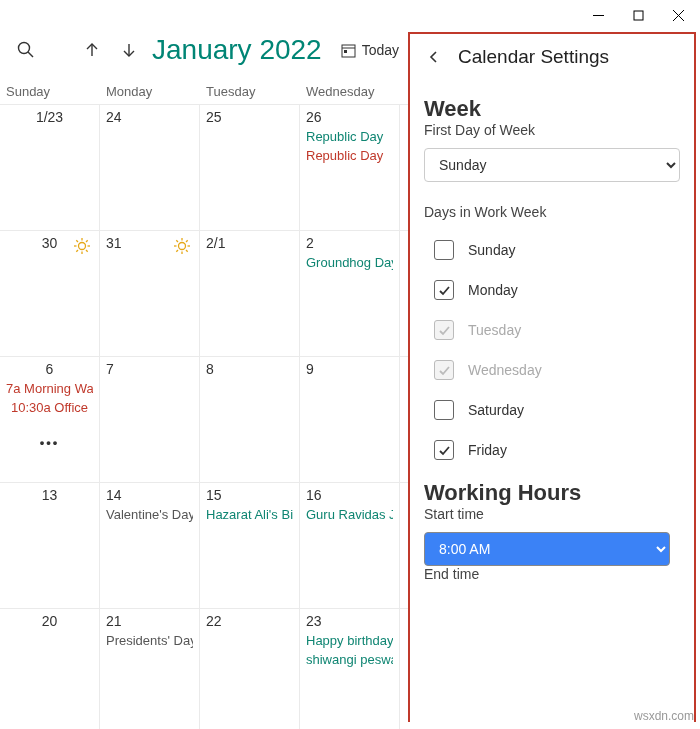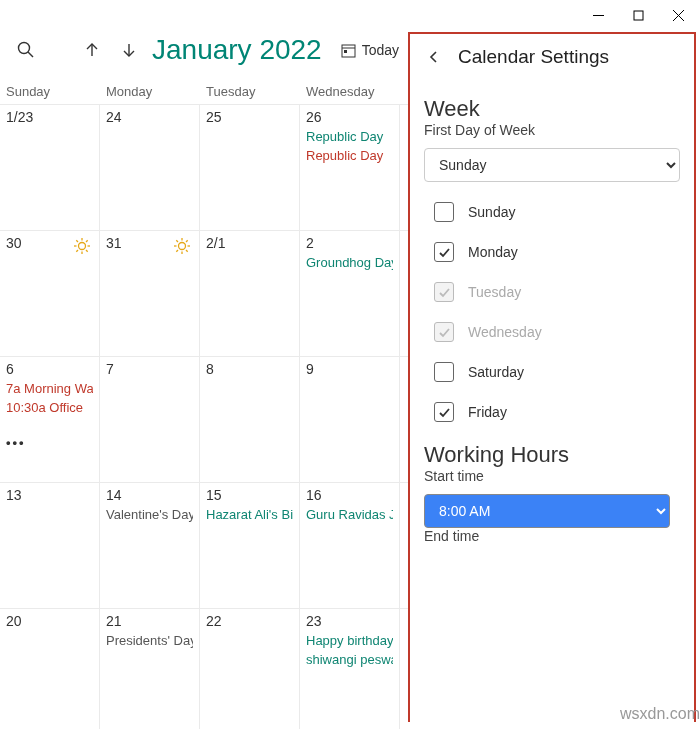--- a/index.html
+++ b/index.html
@@ -10,46 +10,46 @@
   .toolbar { display: flex; align-items: center; height: 40px; padding: 0 8px; gap: 1px; }
   .tb-btn { width: 36px; height: 36px; display: flex; align-items: center; justify-content: center; cursor: pointer; color: #333; }
   .month-title { font-size: 28px; font-weight: 350; color: #008575; margin-left: 4px; }
   .today-btn { display: flex; align-items: center; gap: 6px; margin-left: 18px; font-size: 14px; color: #333; cursor: pointer; }
   .today-btn svg { width: 15px; height: 15px; }
   .cal { position: absolute; top: 80px; left: 0; width: 490px; }
   .dayheads { display: flex; border-bottom: 1px solid transparent; }
   .dayhead { flex: 0 0 100px; padding: 4px 6px; font-size: 13px; color: #666; }
   .weekrow { display: flex; border-top: 1px solid #eaeaea; height: 126px; }
   .daycell { flex: 0 0 100px; border-right: 1px solid #eaeaea; padding: 4px 6px; font-size: 13px; position: relative; overflow: hidden; }
-  .daycell:first-child { border-left: none; }
+  .daycell:first-child { border-left: none; text-align: center; }
   .date { font-size: 14px; color: #333; }
   .ev { font-size: 13px; margin-top: 4px; white-space: nowrap; overflow: hidden; text-overflow: clip; }
   .ev.red { color: #c0392b; }
   .ev.teal { color: #0f8572; font-weight: 500; }
   .ev.dark { color: #555; }
   .more { letter-spacing: 2px; font-weight: bold; color: #333; margin-top: 20px; }
   .sun { position: absolute; top: 6px; right: 8px; color: #e6a817; }
   .sun svg { width: 18px; height: 18px; }
   .settings-panel { position: absolute; top: 32px; right: 4px; width: 288px; height: 690px; border: 2px solid #c0392b; border-bottom: none; background: #fff; padding: 12px 14px; overflow: hidden; }
   .sp-head { display: flex; align-items: center; gap: 14px; }
   .sp-back { width: 20px; height: 20px; display: flex; align-items: center; justify-content: center; cursor: pointer; color: #333; }
   .sp-title { font-size: 19px; font-weight: 400; color: #222; }
-  .sp-section { font-size: 22px; font-weight: 400; color: #333; margin-top: 28px; }
+  .sp-section { font-size: 22px; font-weight: 700; color: #333; margin-top: 28px; }
   .sp-label { font-size: 14px; color: #444; margin-top: 0; }
   .sp-select { width: 100%; height: 34px; margin-top: 10px; border: 1px solid #ccc; border-radius: 4px; padding: 0 10px; font-size: 14px; color: #333; background: #fff; }
   .sp-select.sel2 { background: #3b82f6; color: #fff; border: 1px solid #888; width: 246px; }
   .chk-row { display: flex; align-items: center; gap: 14px; margin-top: 20px; padding-left: 10px; }
   .chk { width: 20px; height: 20px; border: 1.5px solid #666; border-radius: 3px; display: flex; align-items: center; justify-content: center; cursor: pointer; background: #fff; }
   .chk.disabled { border-color: #bbb; background: #f3f3f3; cursor: default; }
   .chk svg { width: 13px; height: 13px; }
   .chk .mark { stroke: #333; }
   .chk.disabled .mark { stroke: #bbb; }
   .chk-label { font-size: 14px; color: #333; }
   .chk-label.disabled { color: #aaa; }
-  .watermark { position: absolute; right: 0; bottom: 6px; font-size: 16px; color: #999; }
+  .watermark { position: absolute; right: 6px; bottom: 6px; font-size: 12px; color: #999; }
 </style>
 </head>
 <body>
 
 <div class="window-controls">
   <div class="wc">
       <svg viewBox="0 0 11 11">
         <line x1="0" y1="5.5" x2="11" y2="5.5" stroke="#000" stroke-width="1"></line>
       </svg>
     </div>
@@ -225,20 +225,21 @@
     </div>
     <div class="sp-title">Calendar Settings</div>
   </div>
 
   <div class="sp-section">Week</div>
   <div class="sp-label">First Day of Week</div>
   <select class="sp-select">
     <option>Sunday</option>
   </select>
 
+  <div class="sp-label" style="margin-top:22px">Days in Work Week</div>
   <div id="daychecks">
       <div class="chk-row">
         <div class="chk"></div>
         <div class="chk-label">Sunday</div>
       </div>
       <div class="chk-row">
         <div class="chk">
           <svg viewBox="0 0 13 13">
             <polyline class="mark" points="2,7 5,10 11,3" fill="none" stroke-width="1.8"></polyline>
           </svg>

